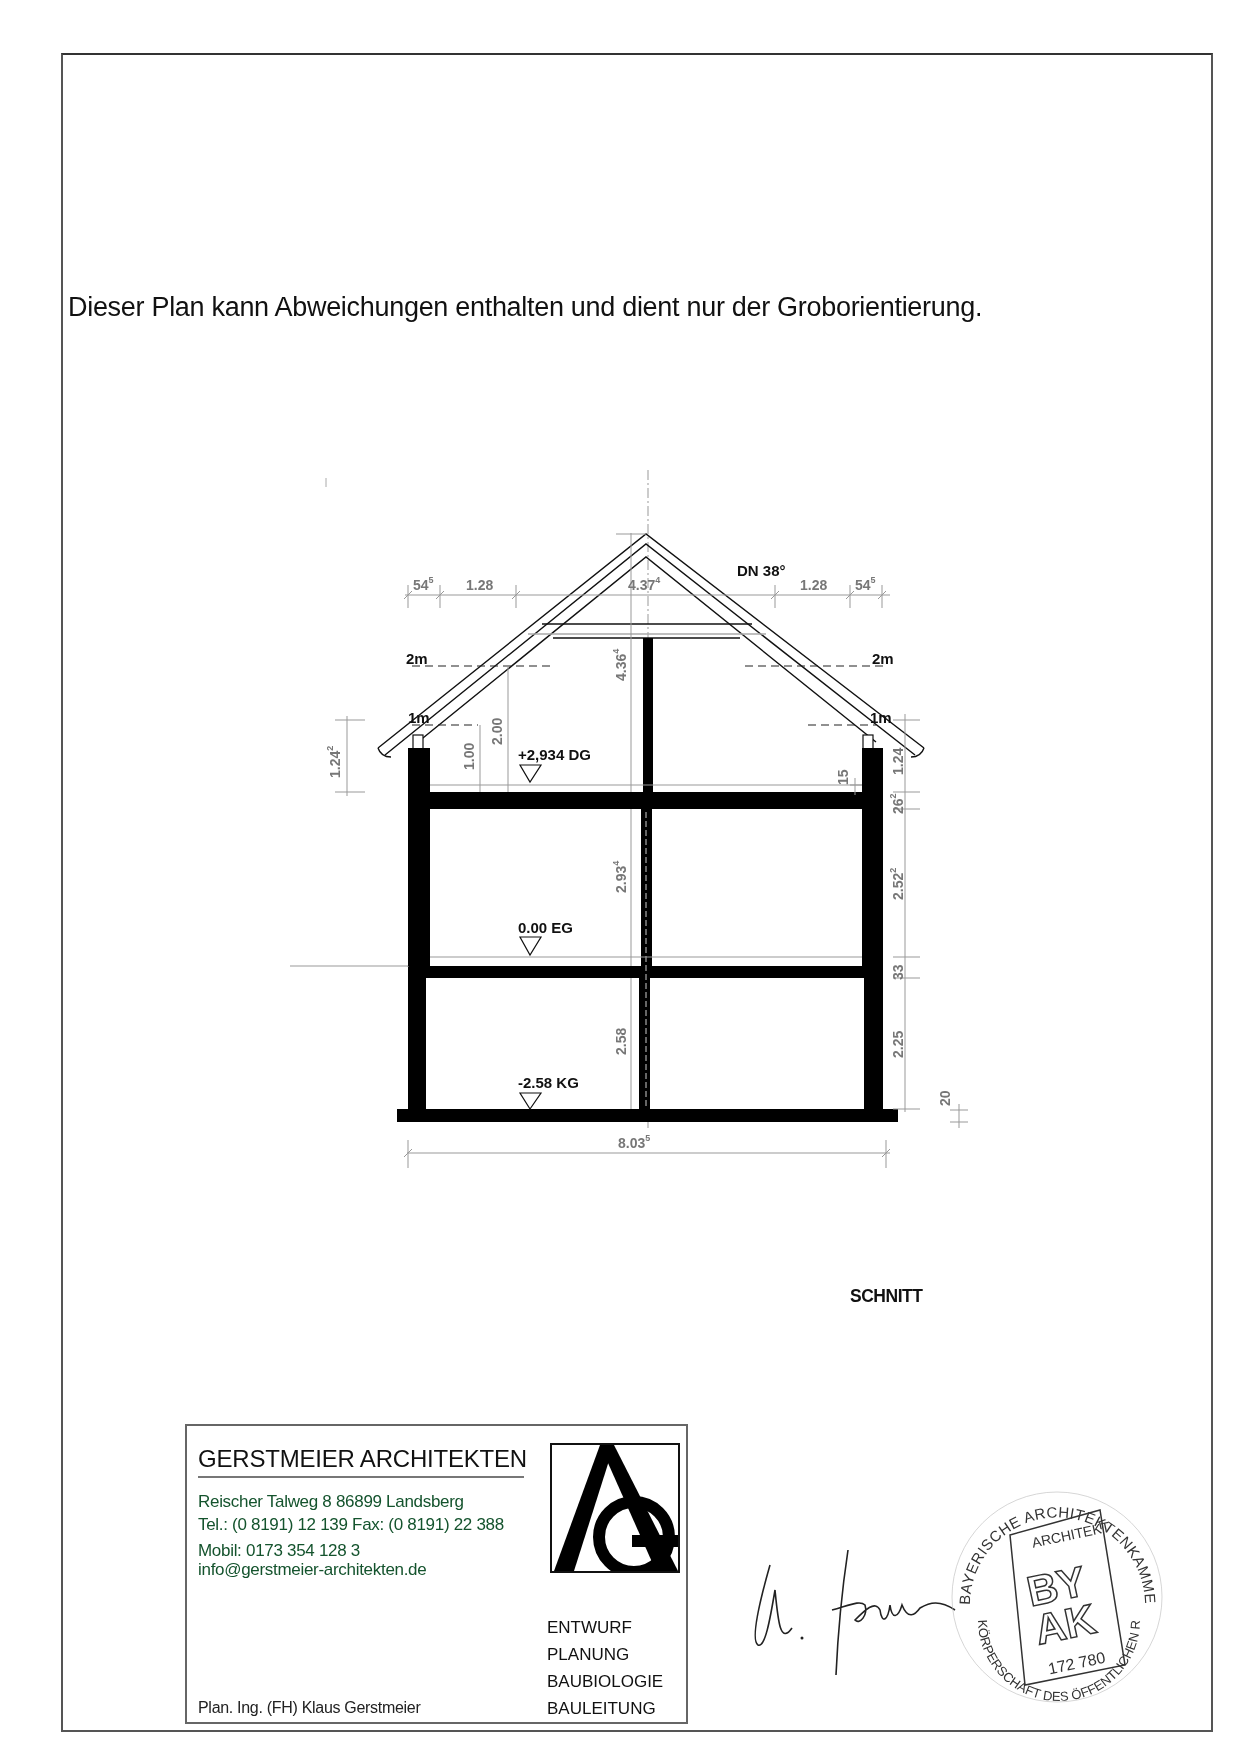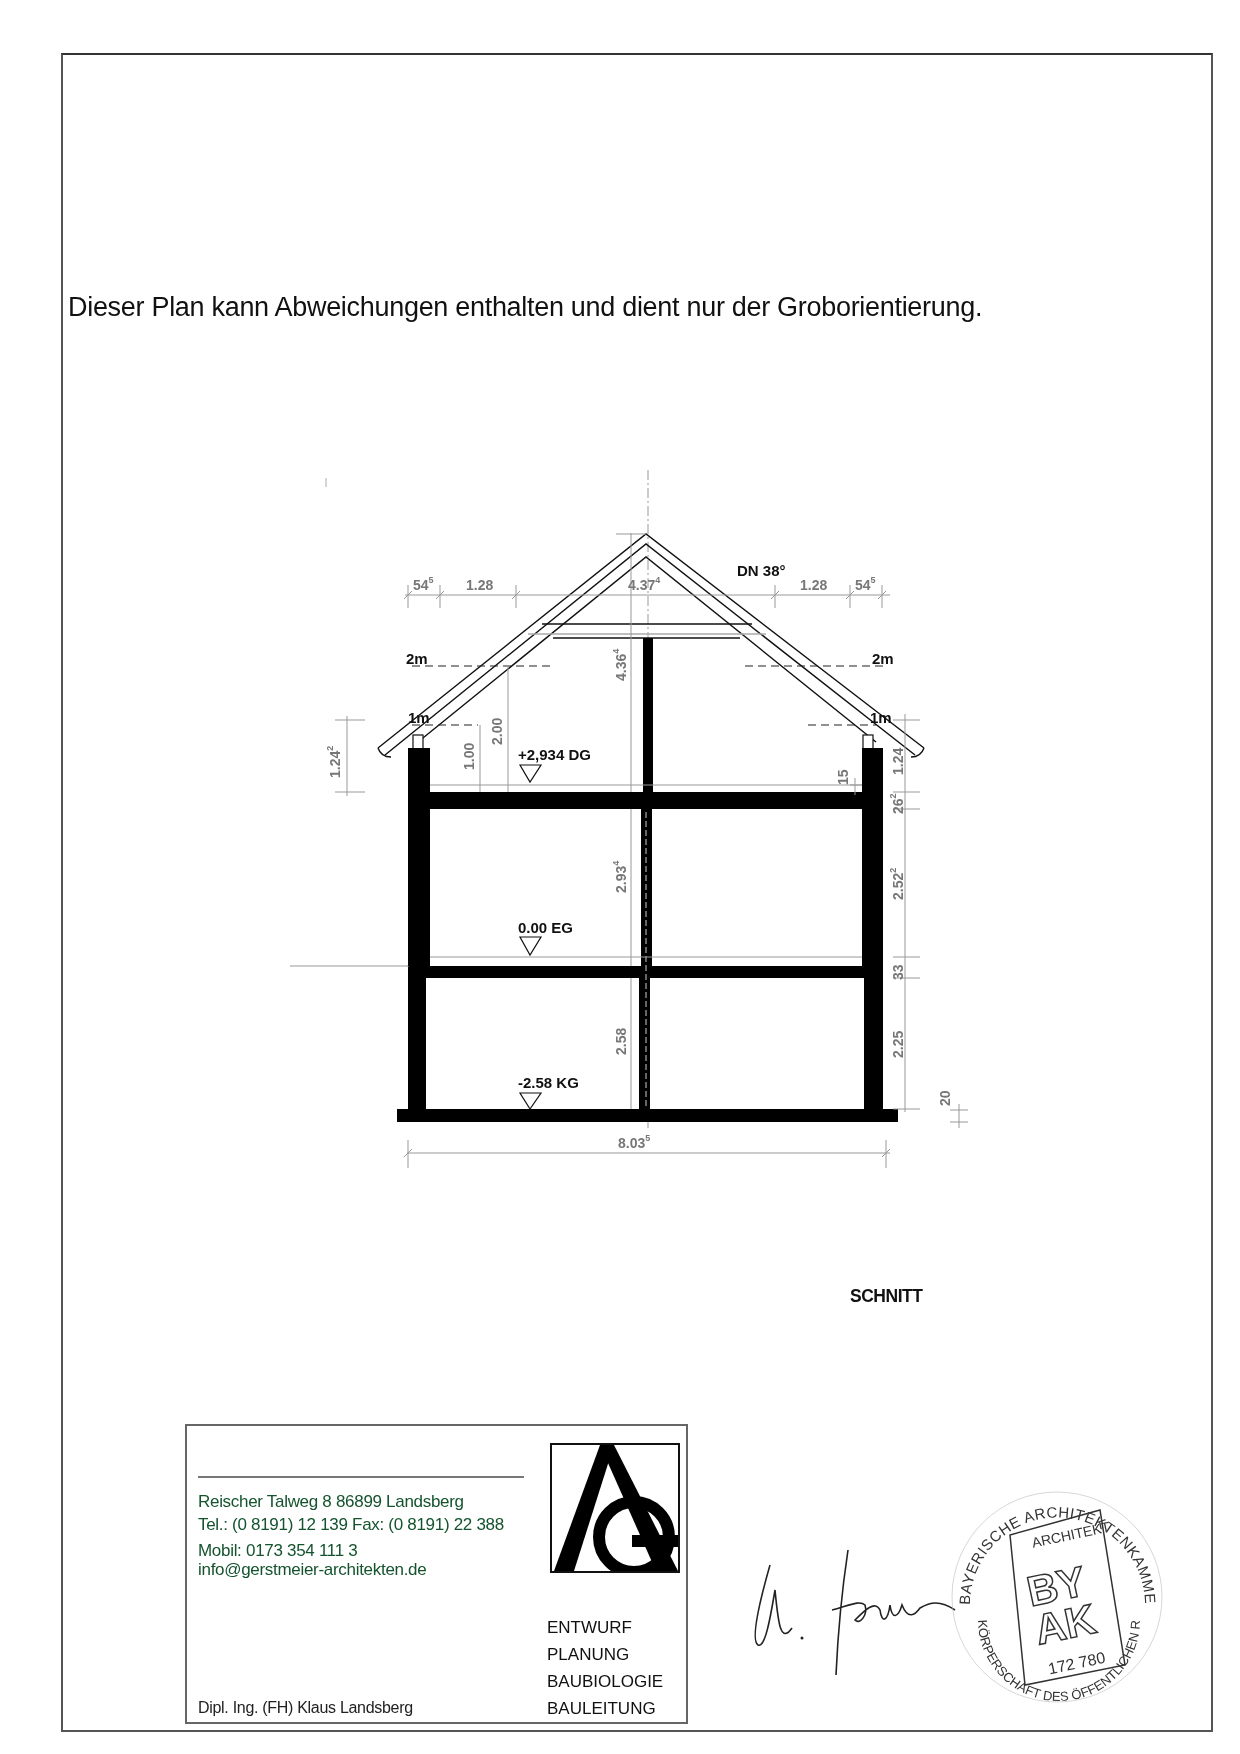--- a/index.html
+++ b/index.html
@@ -176,40 +176,41 @@
     <line x1="886" y1="1140" x2="886" y2="1168"></line>
     <line x1="404" y1="1157" x2="412" y2="1149"></line>
     <line x1="882" y1="1157" x2="890" y2="1149"></line>
   </g>
   <text class="dim" x="618" y="1148"><tspan>8.03</tspan><tspan class="dim-sup" dy="-7">5</tspan></text>
 </svg>
 
 <div class="section-title">SCHNITT</div>
 
 <div class="titleblock">
+  <div class="tb-firm">GERSTMEIER ARCHITEKTEN</div>
   <div class="tb-rule"></div>
   <div class="tb-line" style="top:66px">Reischer Talweg 8    86899 Landsberg</div>
   <div class="tb-line" style="top:89px">Tel.: (0 8191) 12 139   Fax: (0 8191) 22 388</div>
-  <div class="tb-line" style="top:115px">Mobil: 0173 354 111 3</div>
+  <div class="tb-line" style="top:115px">Mobil: 0173 354 128 3</div>
   <div class="tb-line" style="top:134px">info@gerstmeier-architekten.de</div>
   <div class="logo">
     <svg width="126" height="126" viewBox="0 0 126 126">
       <circle cx="82" cy="92" r="35" fill="none" stroke="#000" stroke-width="12"></circle>
       <rect x="80" y="90" width="46" height="12" fill="#000"></rect>
       <polygon points="48,0 62,0 22,126 2,126" fill="#000"></polygon>
       <polygon points="48,0 62,0 126,126 104,126" fill="#000"></polygon>
     </svg>
   </div>
   <div class="tb-services">
     <div>ENTWURF</div>
     <div>PLANUNG</div>
     <div>BAUBIOLOGIE</div>
     <div>BAULEITUNG</div>
   </div>
-  <div class="tb-person">Dipl. Ing. (FH) Klaus Landsberg</div>
+  <div class="tb-person">Plan. Ing. (FH) Klaus Gerstmeier</div>
 </div>
 
 <svg class="signature" viewBox="0 0 260 170">
   <path d="M30,55 C20,90 10,130 18,135 C25,138 30,110 35,80 C38,110 40,135 52,118" fill="none" stroke="#222" stroke-width="1.6"></path>
   <circle cx="62" cy="128" r="1.5" fill="#222"></circle>
   <path d="M108,40 C102,80 98,120 96,165 M92,100 C110,95 120,90 125,95 C128,105 120,115 115,110 C125,100 135,90 140,100 C142,115 148,110 150,95 C152,110 158,108 162,95 C168,110 175,105 180,98 C190,92 200,90 215,100" fill="none" stroke="#222" stroke-width="1.6"></path>
 </svg>
 
 <svg class="stamp" viewBox="0 0 230 230">
   <defs>

